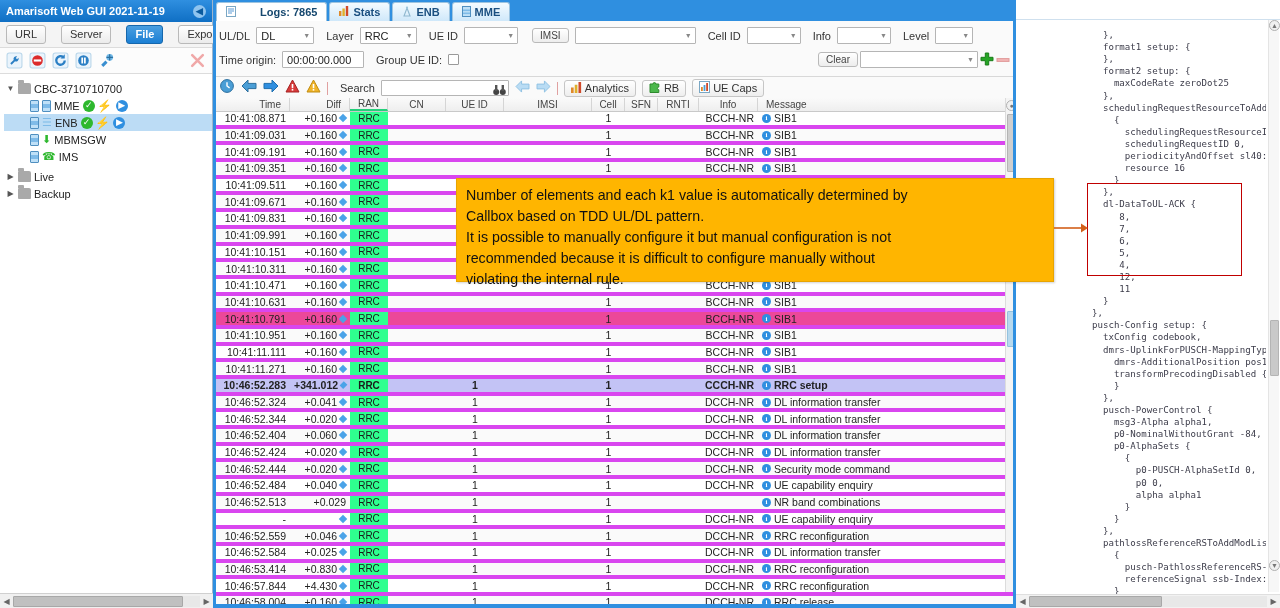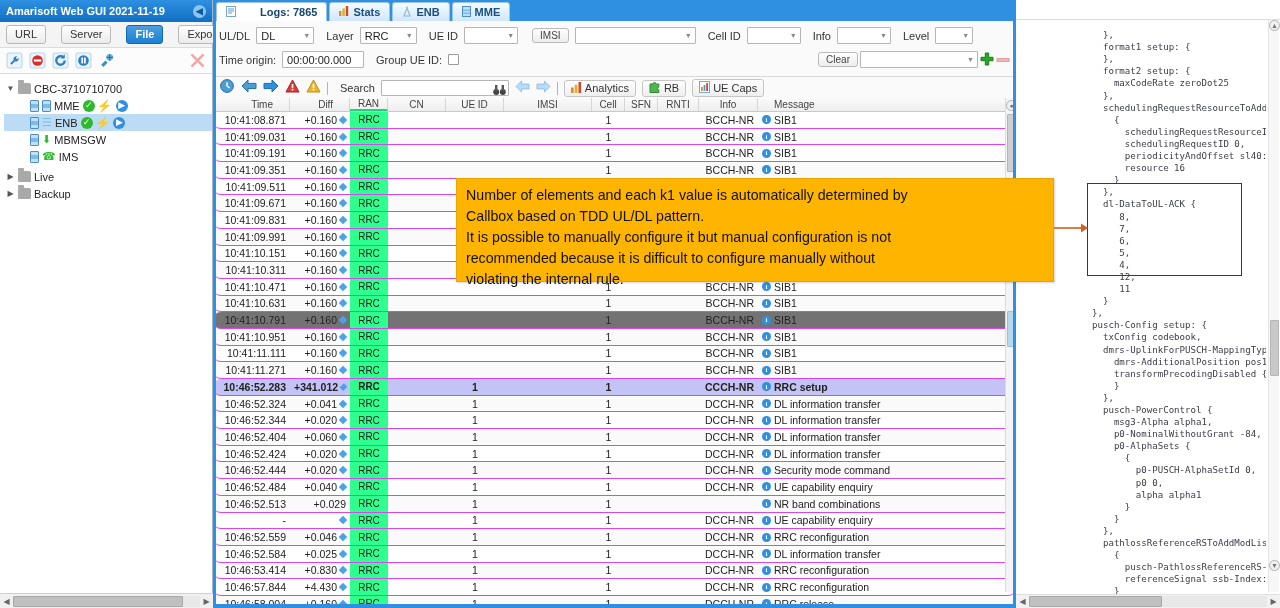--- a/index.html
+++ b/index.html
@@ -151,32 +151,32 @@
   }
 
   
   #table-wrap { position:absolute; left:0; top:98px; width:803px; height:494px; background:#fff; }
   #thead {
     display:flex; height:14px; font-size:10px; color:#444;
     background:linear-gradient(#fafafa,#eeeeee);
     border-bottom:1px solid #c9c9c9;
   }
   #thead .th {
-    border-right:1px solid #d5d5d5; padding:0 16px;
+    border-right:1px solid #d5d5d5; padding:0 8px;
     display:flex; align-items:center; justify-content:flex-end;
     overflow:hidden; white-space:nowrap;
   }
   #thead .th.ctr { justify-content:center; }
   #thead .th.lft { justify-content:flex-start; }
   #thead .th.ran { border-bottom:2px solid #24d07a; }
 
   .trow { display:flex; height:16.7px; font-size:10.5px; color:#222;
-          border-bottom:1px solid #d946ef;border-radius:8px; }
+          border-bottom:4px solid #d946ef; }
   .trow.alt { background:#fafafa; }
-  .trow.hl-blue { background:#737373; }
+  .trow.hl-blue { background:#ec4899; }
   .trow.hl-purple { background:#c3c3f5; font-weight:bold; }
   .td { padding:0 4px; display:flex; align-items:center; overflow:hidden; white-space:nowrap;}
   .td.r { justify-content:flex-end; }
   .td.c { justify-content:center; }
   .td.ran-cell { background:#2fff8f; justify-content:center; font-size:10px; color:#1a1a1a;}
   .dia { width:6px; height:6px; background:#4aa3e8; transform:rotate(45deg); margin-left:3px; }
   .ibadge {
     width:9px; height:9px; border-radius:50%; background:#2f8fe0; color:#fff;
     font-size:7px; display:inline-flex; align-items:center; justify-content:center;
     margin-right:3px; font-weight:bold; flex:none; font-family:"Liberation Serif",serif;

